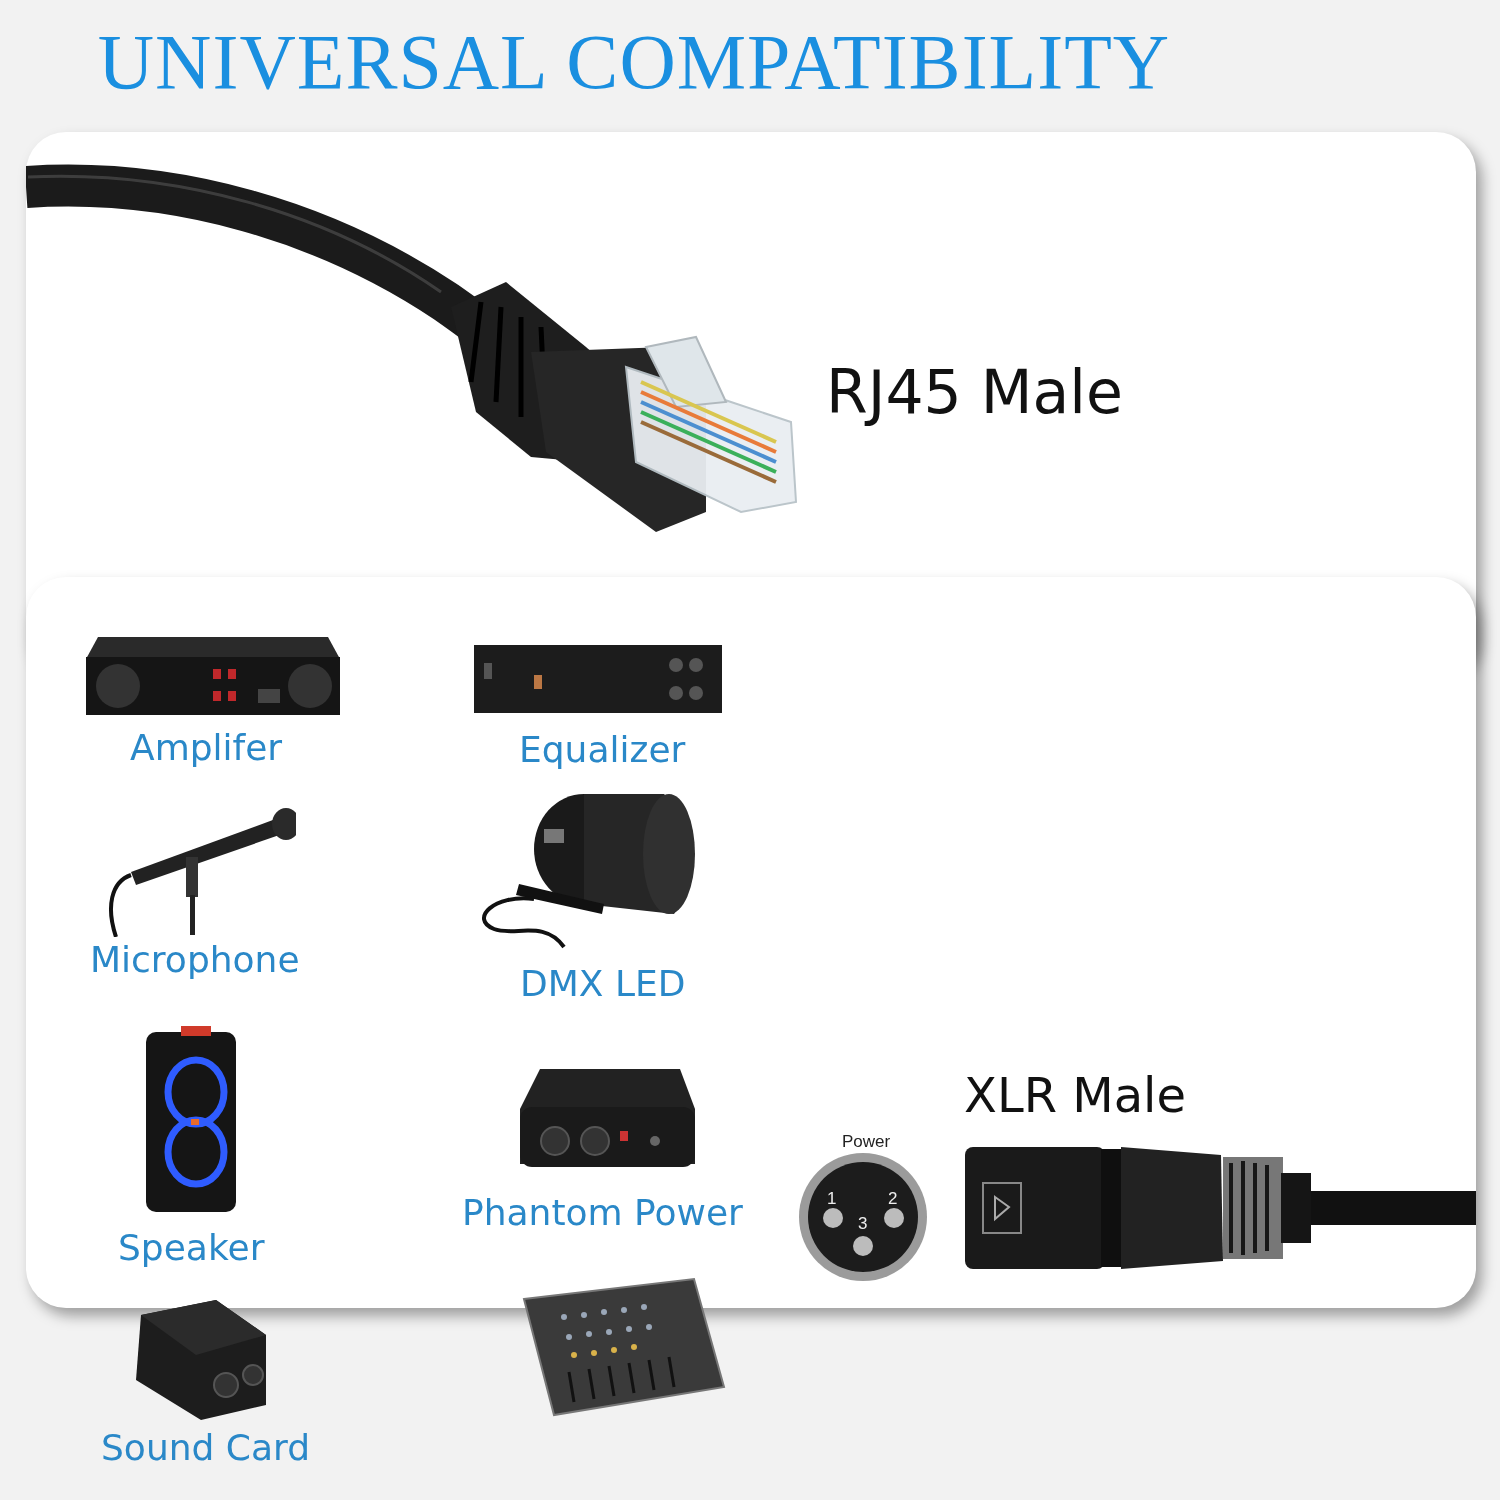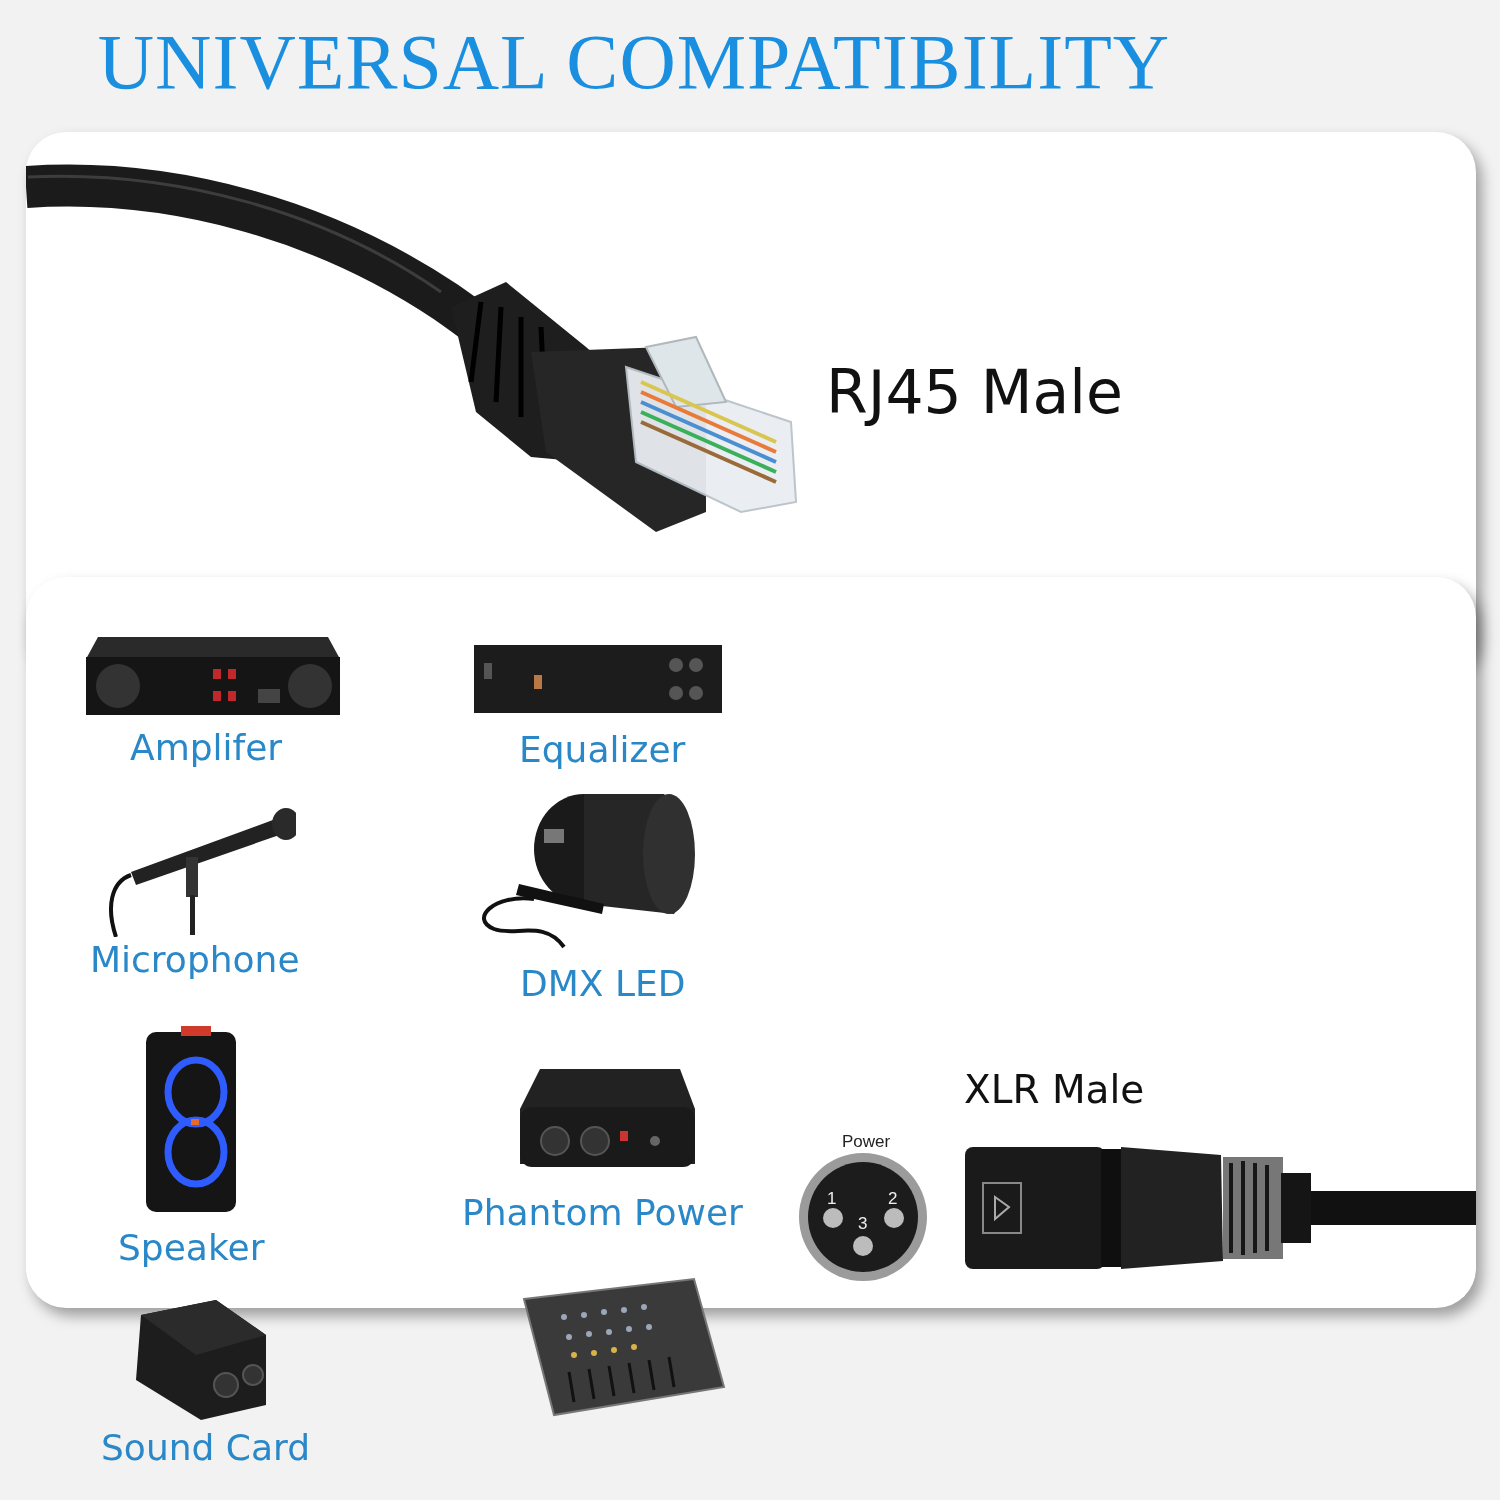--- a/index.html
+++ b/index.html
@@ -153,21 +153,21 @@
     <circle cx="67" cy="67" r="64" fill="#9b9b9b"></circle>
     <circle cx="67" cy="67" r="55" fill="#1c1c1c"></circle>
     <circle cx="37" cy="68" r="10" fill="#bcbcbc"></circle>
     <circle cx="98" cy="68" r="10" fill="#bcbcbc"></circle>
     <circle cx="67" cy="96" r="10" fill="#bcbcbc"></circle>
   </svg>
   <div style="position:absolute;left:801px;top:612px;font-size:17px;color:#eee;">1</div>
   <div style="position:absolute;left:862px;top:612px;font-size:17px;color:#eee;">2</div>
   <div style="position:absolute;left:832px;top:637px;font-size:17px;color:#eee;">3</div>
 
-  <div class="label-big" style="left:938px;top:490px;font-size:39px;">XLR Male</div>
+  <div class="label-big" style="left:938px;top:490px;font-size:48px;">XLR Male</div>
   <svg width="515" height="130" style="position:absolute;left:935px;top:566px;">
     <rect x="4" y="4" width="140" height="122" rx="8" fill="#1a1a1a"></rect>
     <rect x="140" y="6" width="20" height="118" fill="#0f0f0f"></rect>
     <path d="M160,4 L260,12 L262,118 L160,126 Z" fill="#222"></path>
     <g stroke="#111" stroke-width="4">
         <line x1="270" y1="20" x2="270" y2="110"></line>
         <line x1="282" y1="18" x2="282" y2="112"></line>
         <line x1="294" y1="20" x2="294" y2="110"></line>
         <line x1="306" y1="22" x2="306" y2="108"></line>
       </g>

